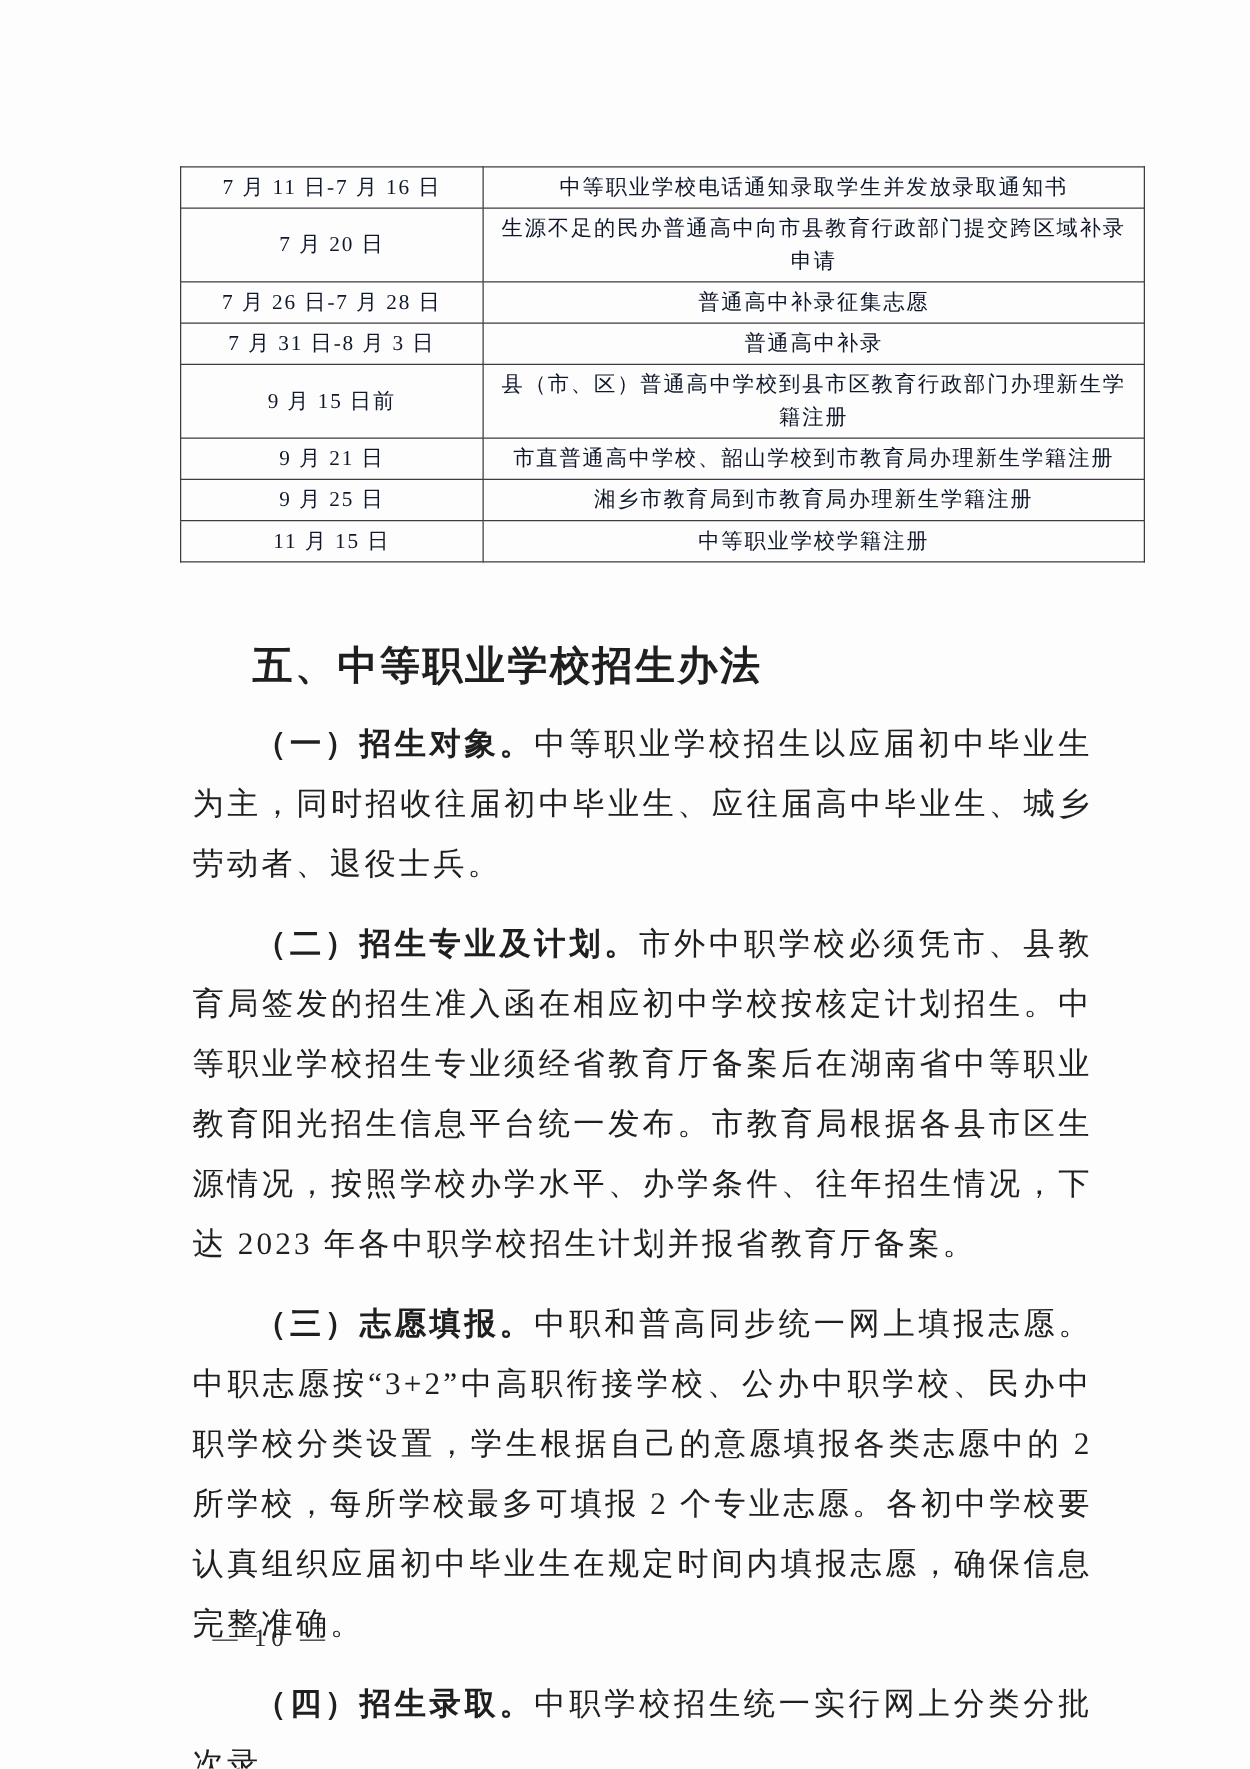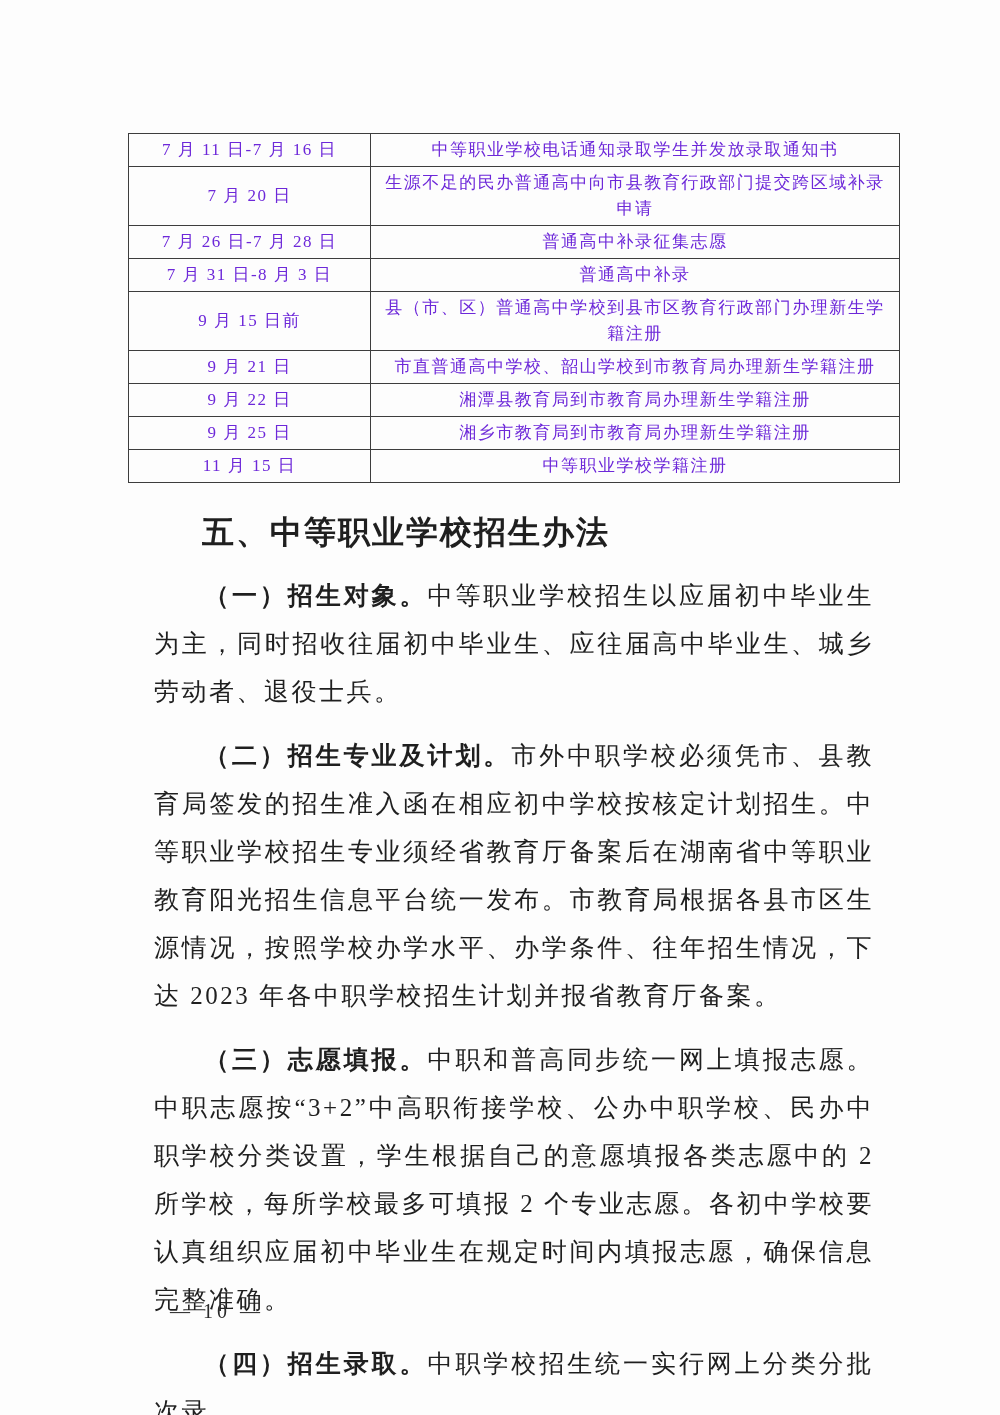--- a/index.html
+++ b/index.html
@@ -7,26 +7,26 @@
     position: relative;
     width: 1000px;
     height: 1415px;
     background: #fdfdfd;
     color: #1f1f1f;
     font-family: "Liberation Serif", serif;
     overflow: hidden;
   }
   table.schedule {
     position: absolute;
-    left: 128px;
+    left: 144px;
     top: 133px;
     width: 772px;
     border-collapse: collapse;
     font-size: 17px;
-    color: #6d28d9;
+    color: #0f172a;
   }
   table.schedule td {
     border: 1.5px solid #3d3d3d;
     line-height: 26px;
     letter-spacing: 1.5px;
     vertical-align: middle;
   }
   td.date-cell {
     width: 229px;
     text-align: center;
@@ -98,24 +98,20 @@
         </tr>
         <tr>
           <td class="date-cell">9 月 15 日前</td>
           <td class="event-cell">县（市、区）普通高中学校到县市区教育行政部门办理新生学籍注册</td>
         </tr>
         <tr>
           <td class="date-cell">9 月 21 日</td>
           <td class="event-cell">市直普通高中学校、韶山学校到市教育局办理新生学籍注册</td>
         </tr>
         <tr>
-          <td class="date-cell">9 月 22 日</td>
-          <td class="event-cell">湘潭县教育局到市教育局办理新生学籍注册</td>
-        </tr>
-        <tr>
           <td class="date-cell">9 月 25 日</td>
           <td class="event-cell">湘乡市教育局到市教育局办理新生学籍注册</td>
         </tr>
         <tr>
           <td class="date-cell">11 月 15 日</td>
           <td class="event-cell">中等职业学校学籍注册</td>
         </tr>
       </tbody>
   </table>
 

